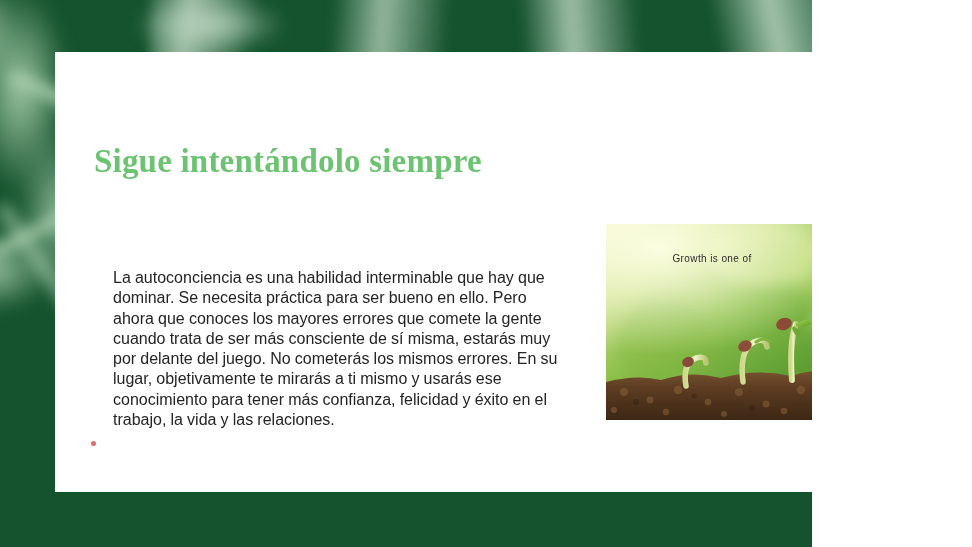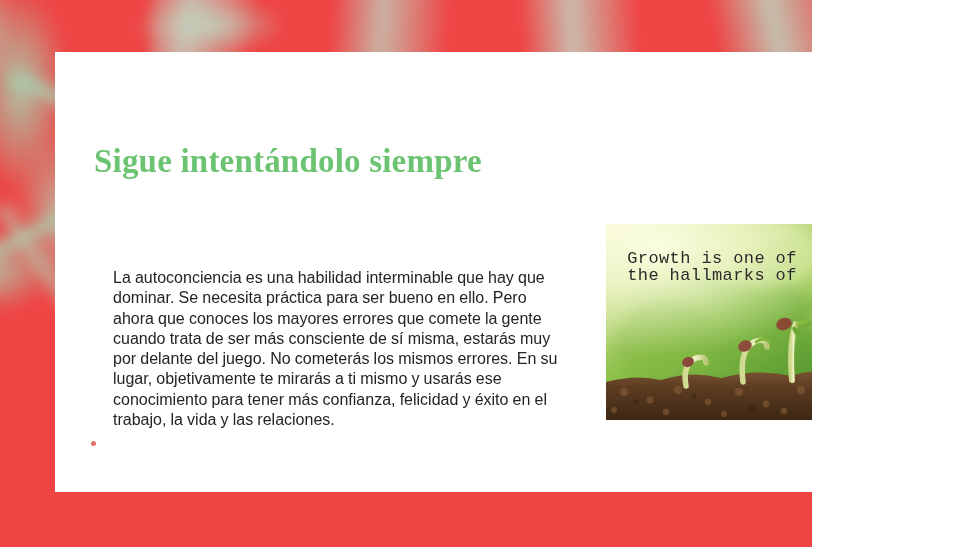--- a/index.html
+++ b/index.html
@@ -11,21 +11,21 @@
     height: 547px;
     overflow: hidden;
     font-family: "Liberation Sans", sans-serif;
   }
 
   
   #slide {
     position: relative;
     width: 812px;
     height: 547px;
-    background: #ef4444;
+    background: #14532d;
     overflow: hidden;
   }
 
   
   .foliage {
     position: absolute;
     pointer-events: none;
   }
 
   #foliage-left {
@@ -166,22 +166,22 @@
     display: block;
     width: 349px;
     height: 196px;
   }
   #photo-quote {
     position: absolute;
     left: 16px;
     top: 26px;
     width: 180px;
     text-align: center;
-    font-family: Liberation Mono, monospace;
-    font-size: 17px;
+    font-family: Liberation Sans, sans-serif;
+    font-size: 10px;
     line-height: 17px;
     color: #2d2a24;
     letter-spacing: .4px;
     text-shadow: 0 0 2px rgba(255,255,255,.35);
   }
   #photo-watermark {
     position: absolute;
     right: 12px;
     bottom: 8px;
     width: 9px;
@@ -331,20 +331,19 @@
           <path d="M300 52 Q276 34 258 44 Q278 56 298 58 Z" fill="url(#leafG)"></path>
           <path d="M301 50 Q322 28 342 38 Q322 52 303 56 Z" fill="#8ac440"></path>
           <path d="M302 56 Q314 70 312 84 Q300 72 300 60 Z" fill="#6ea832" opacity="0.9"></path>
         </g>
 
         <rect x="0" y="0" width="349" height="196" fill="none"></rect>
       </svg>
 
       <div id="photo-quote">
         <div>Growth is one of</div>
-        <div>the hallmarks of</div>
       </div>
 
       <div id="photo-watermark"></div>
     </div>
 
   </div>
 </div>
 
 </body></html>

